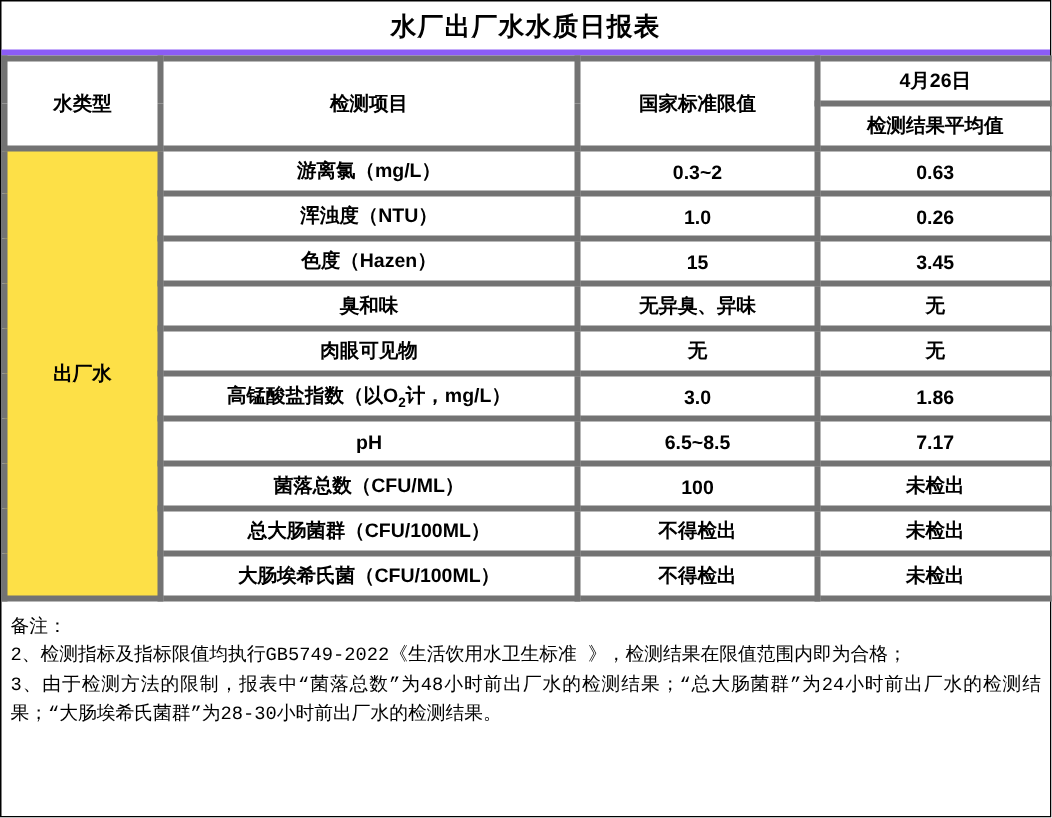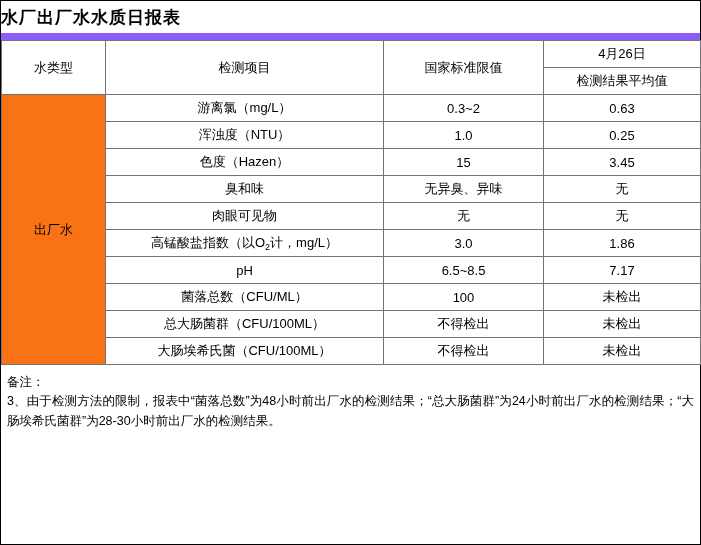--- a/index.html
+++ b/index.html
@@ -18,36 +18,37 @@
     width: 701px;
     height: 545px;
     box-sizing: border-box;
     border: 1px solid #000000;
     background: #ffffff;
   }
   .title-bar {
     height: 32px;
     display: flex;
     align-items: center;
-    border-bottom: 7px solid #8b5cf6;
+    justify-content: center;
+    border-bottom: 4px solid #8b5cf6;
   }
   .title-text {
     font-size: 17px;
     font-weight: bold;
     letter-spacing: 1px;
   }
   table.report {
     width: 100%;
     border-collapse: collapse;
     table-layout: fixed;
   }
   table.report td, table.report th {
-    border: 1px solid #737373;
+    border: 4px solid #737373;
     font-size: 13px;
-    font-weight: normal;
+    font-weight: bold;
     padding: 0;
     text-align: center;
     vertical-align: middle;
     height: 26px;
   }
   col.c-type { width: 104px; }
   col.c-item { width: 278px; }
   col.c-std  { width: 160px; }
   col.c-res  { width: 157px; }
 
@@ -58,39 +59,40 @@
   .hdr-date {
     height: 27px;
     font-size: 14px;
     font-weight: bold;
   }
   .hdr-sub {
     height: 27px;
     font-size: 12px;
   }
   .type-cell {
-    background: #f97316;
+    background: #fde047;
     font-size: 14px;
   }
   .item-cell {
     text-align: left;
     padding-left: 18px;
     font-size: 13px;
   }
   sub {
     font-size: 9px;
     vertical-align: baseline;
     position: relative;
     bottom: -3px;
   }
   .notes {
     padding: 8px 6px 0 6px;
     font-size: 12.5px;
     line-height: 1.55;
     text-align: justify;
+    font-family: Liberation Mono, monospace;
   }
   .notes div {
     margin: 0;
   }
 </style>
 </head>
 <body>
 
 <div class="page">
 
@@ -118,21 +120,21 @@
 
       <tr>
         <td class="type-cell" rowspan="10">出厂水</td>
         <td class="item-cell">游离氯（mg/L）</td>
         <td>0.3~2</td>
         <td>0.63</td>
       </tr>
       <tr>
         <td class="item-cell">浑浊度（NTU）</td>
         <td>1.0</td>
-        <td>0.25</td>
+        <td>0.26</td>
       </tr>
       <tr>
         <td class="item-cell">色度（Hazen）</td>
         <td>15</td>
         <td>3.45</td>
       </tr>
       <tr>
         <td class="item-cell">臭和味</td>
         <td>无异臭、异味</td>
         <td>无</td>
@@ -165,16 +167,17 @@
       <tr>
         <td class="item-cell">大肠埃希氏菌（CFU/100ML）</td>
         <td>不得检出</td>
         <td>未检出</td>
       </tr>
     </tbody>
   </table>
 
   <div class="notes">
     <div>备注：</div>
+    <div>2、检测指标及指标限值均执行GB5749-2022《生活饮用水卫生标准 》，检测结果在限值范围内即为合格；</div>
     <div>3、由于检测方法的限制，报表中“菌落总数”为48小时前出厂水的检测结果；“总大肠菌群”为24小时前出厂水的检测结果；“大肠埃希氏菌群”为28-30小时前出厂水的检测结果。</div>
   </div>
 
 </div>
 
 </body></html>

